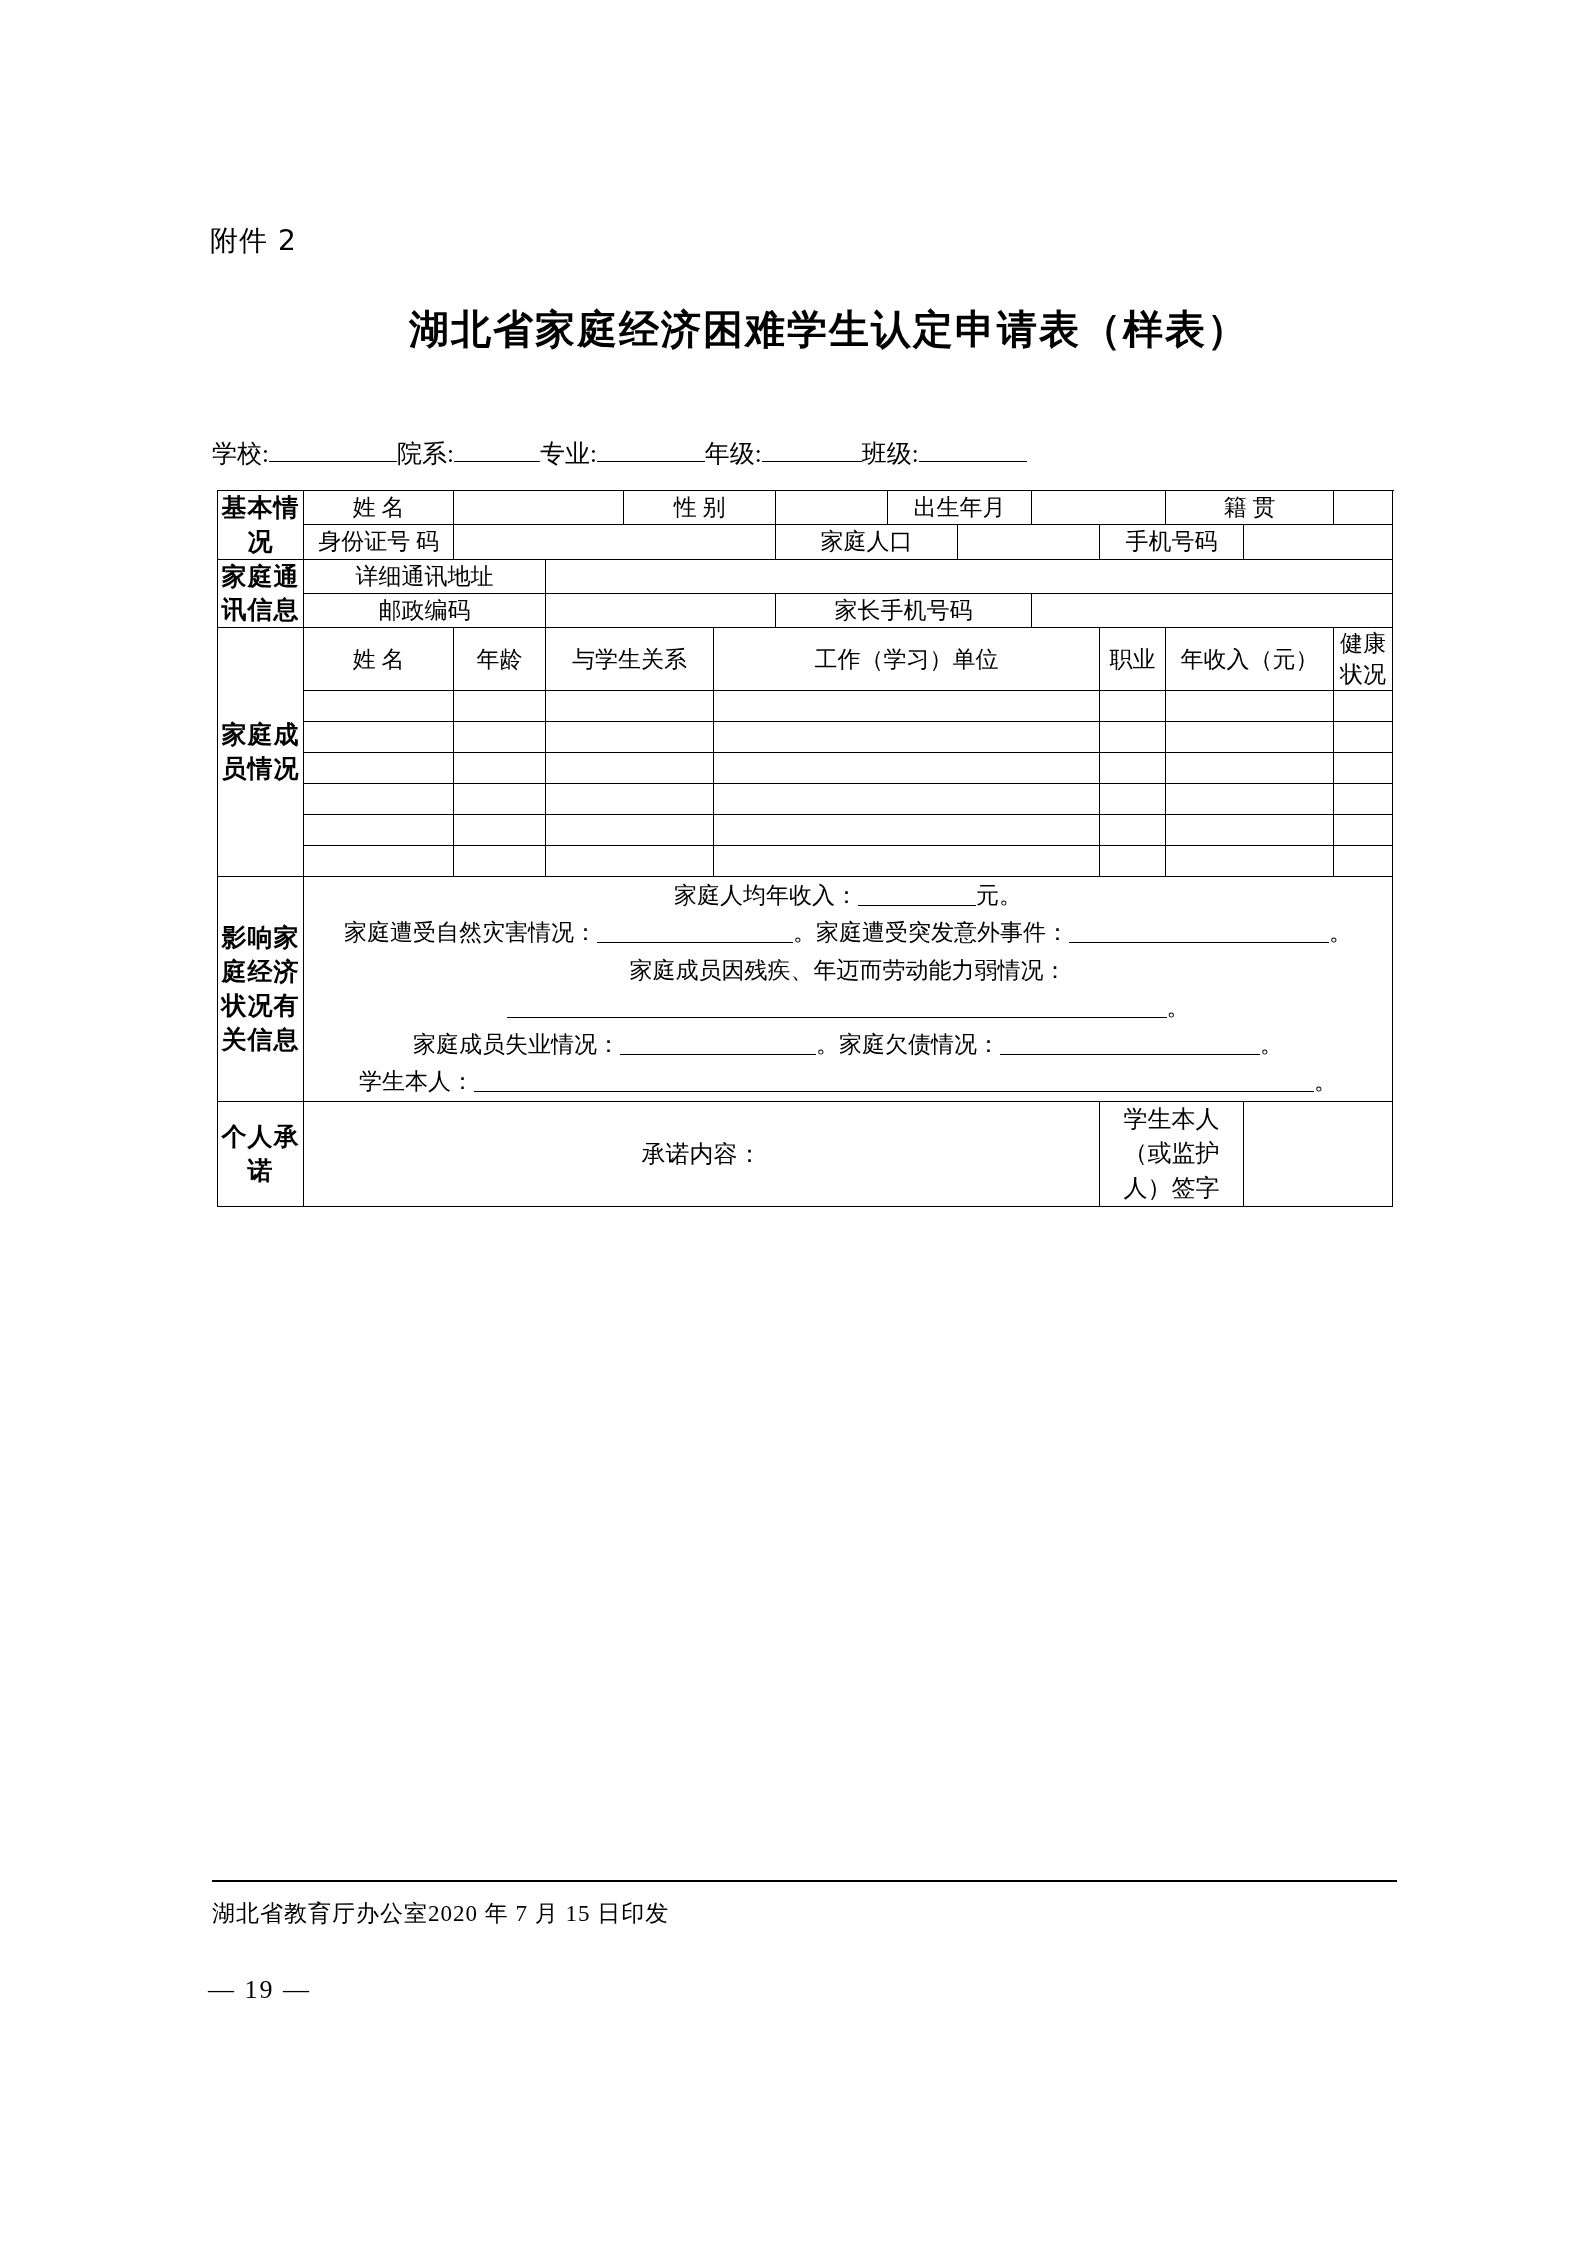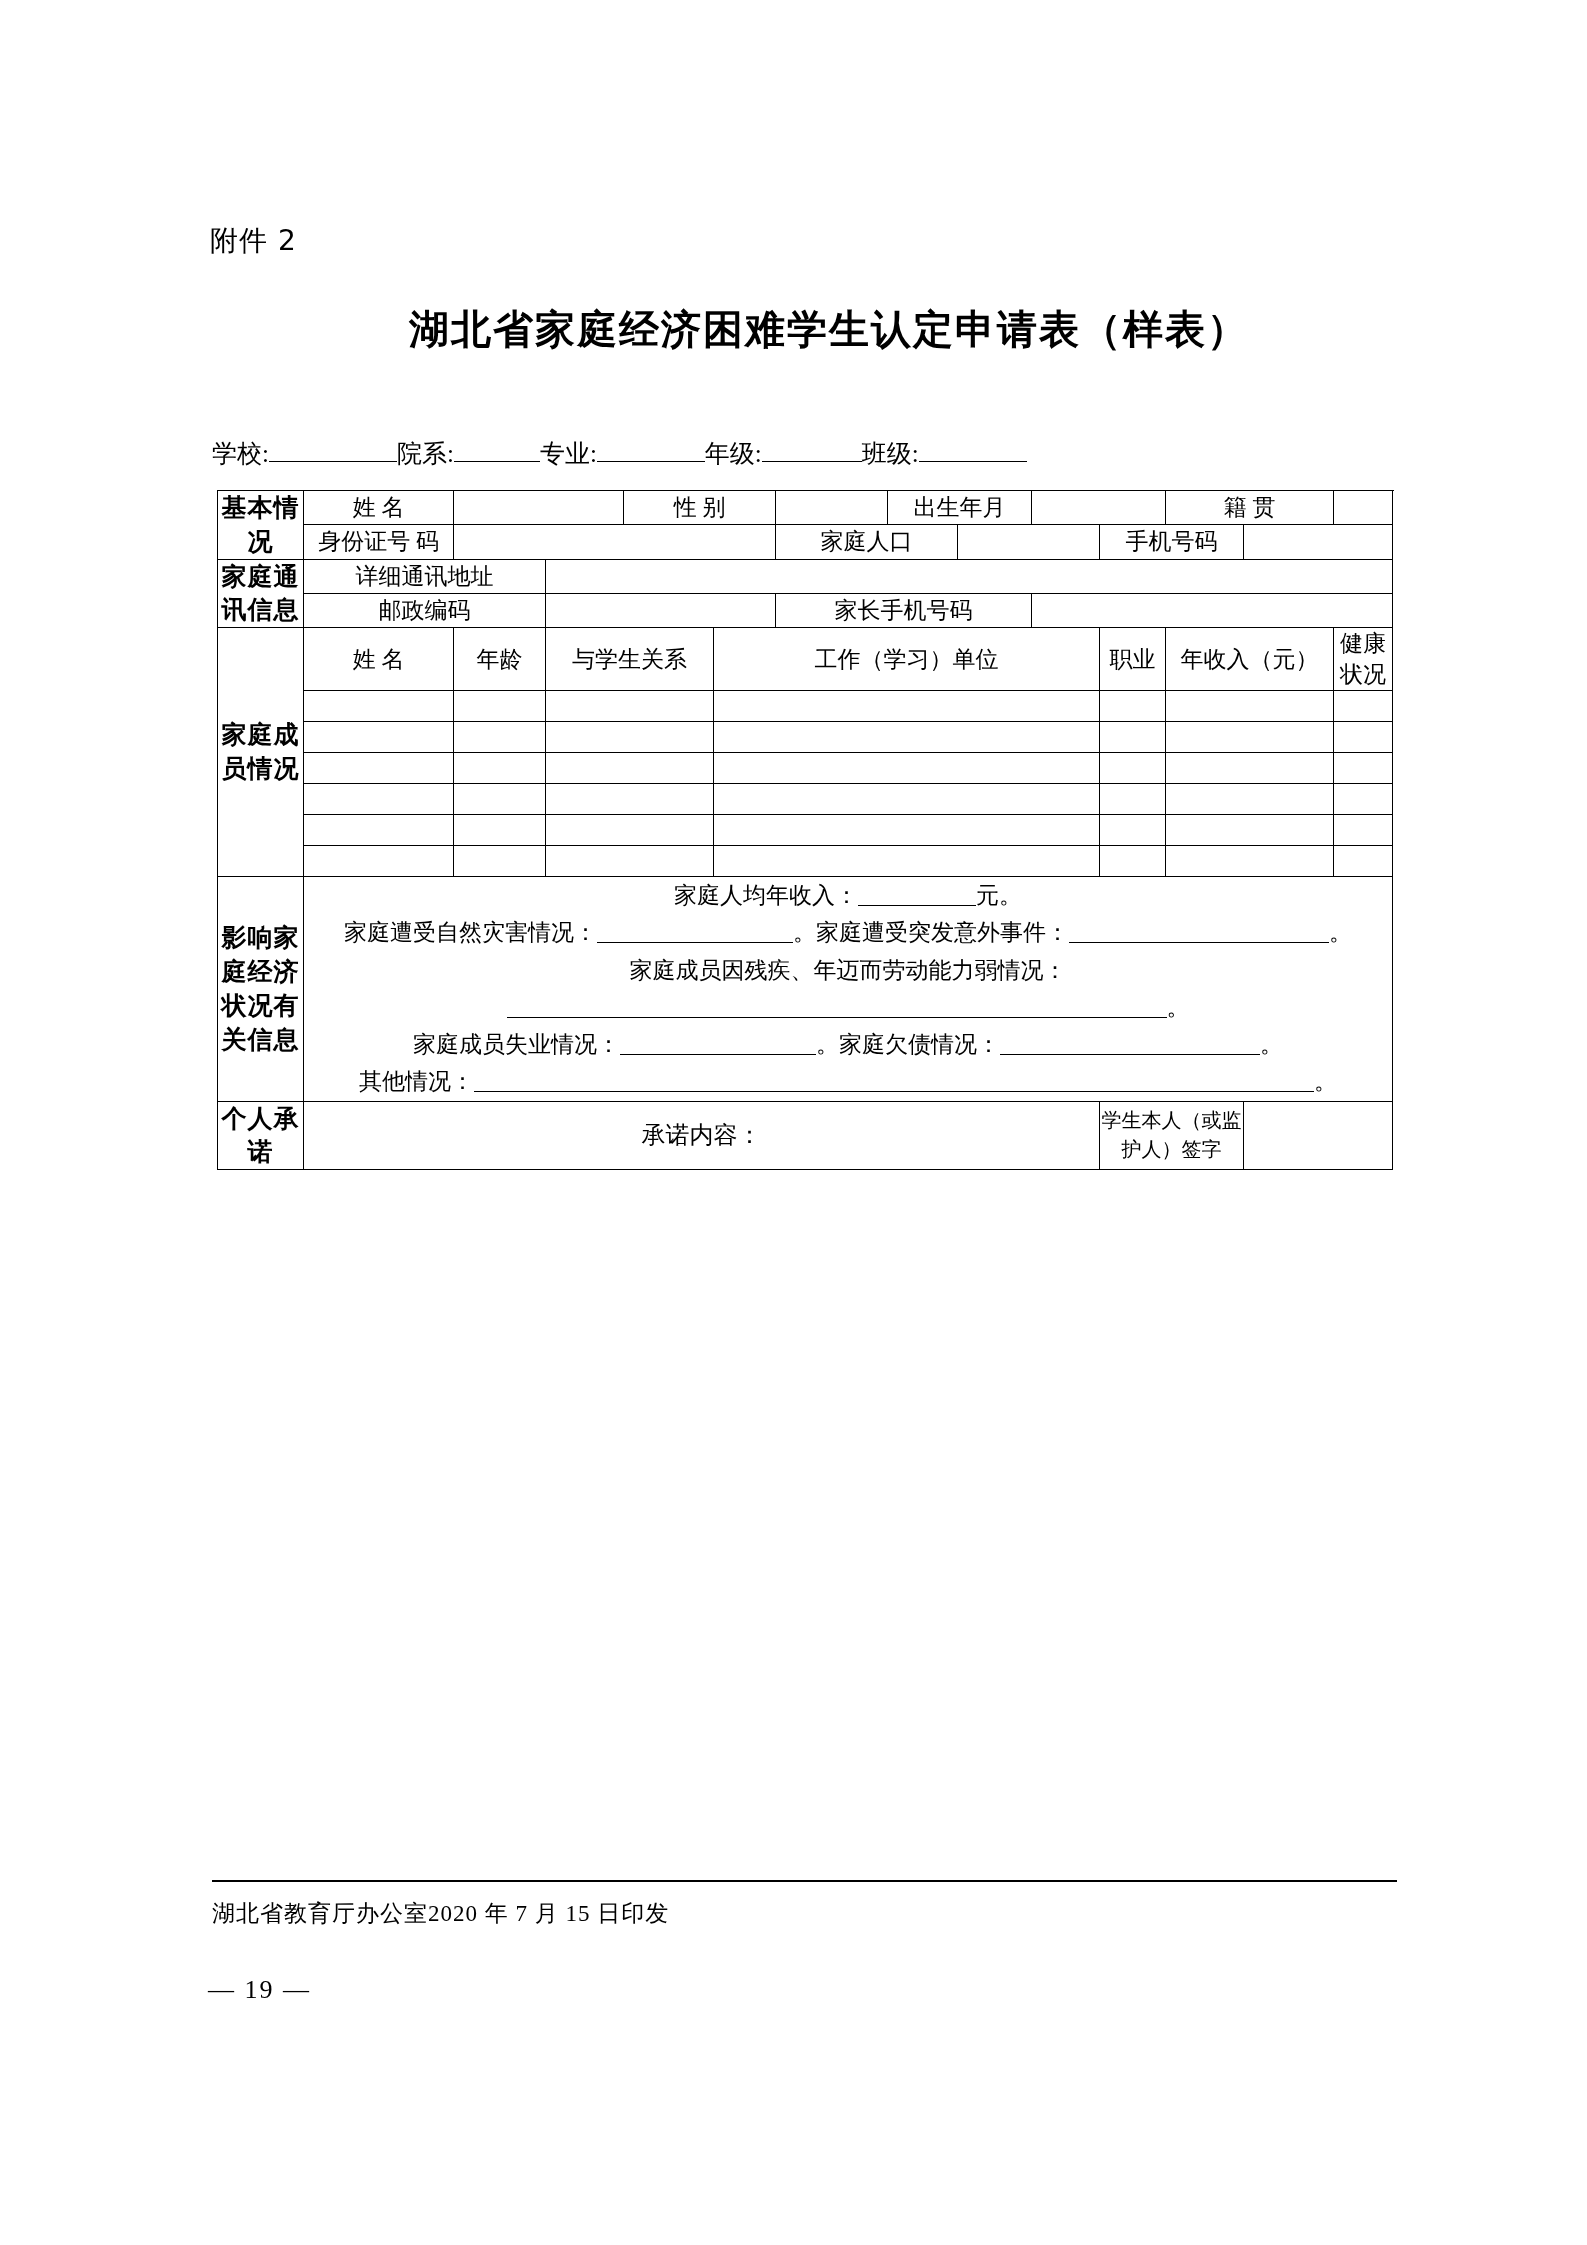--- a/index.html
+++ b/index.html
@@ -111,21 +111,21 @@
   .u7 { width: 660px; }
 
   .promise-box {
     text-align: left;
     vertical-align: top;
     padding: 12px 12px;
     height: 150px;
     font-size: 24px;
   }
   .sig-cell {
-    font-size: 20px;
+    font-size: 24px;
     line-height: 1.45;
   }
 
   .notes {
     position: absolute;
     left: 200px;
     top: 1745px;
     width: 1190px;
     font-size: 23px;
     line-height: 1.72;
@@ -294,21 +294,21 @@
       <td></td>
     </tr>
 
     <tr>
       <td class="vlabel">影响家庭经济状况有关信息</td>
       <td colspan="14" class="small-lines">
         <div><span>家庭人均年收入：</span><span class="u u1"></span><span>元。</span></div>
         <div><span>家庭遭受自然灾害情况：</span><span class="u u3"></span><span>。家庭遭受突发意外事件：</span><span class="u u6"></span><span>。</span></div>
         <div><span>家庭成员因残疾、年迈而劳动能力弱情况：</span><span class="u u7"></span><span>。</span></div>
         <div><span>家庭成员失业情况：</span><span class="u u3"></span><span>。家庭欠债情况：</span><span class="u u6"></span><span>。</span></div>
-        <div><span>其他情况：</span><span class="u" style="width:840px"></span><span>。</span></div>
+        <div><span>学生本人：</span><span class="u" style="width:840px"></span><span>。</span></div>
       </td>
     </tr>
 
     <tr>
       <td class="vlabel">个人承诺</td>
       <td colspan="10" class="promise-box">
         <span>承诺内容：</span>
       </td>
       <td colspan="2" class="sig-cell">学生本人（或监护人）签字</td>
       <td colspan="2"></td>

